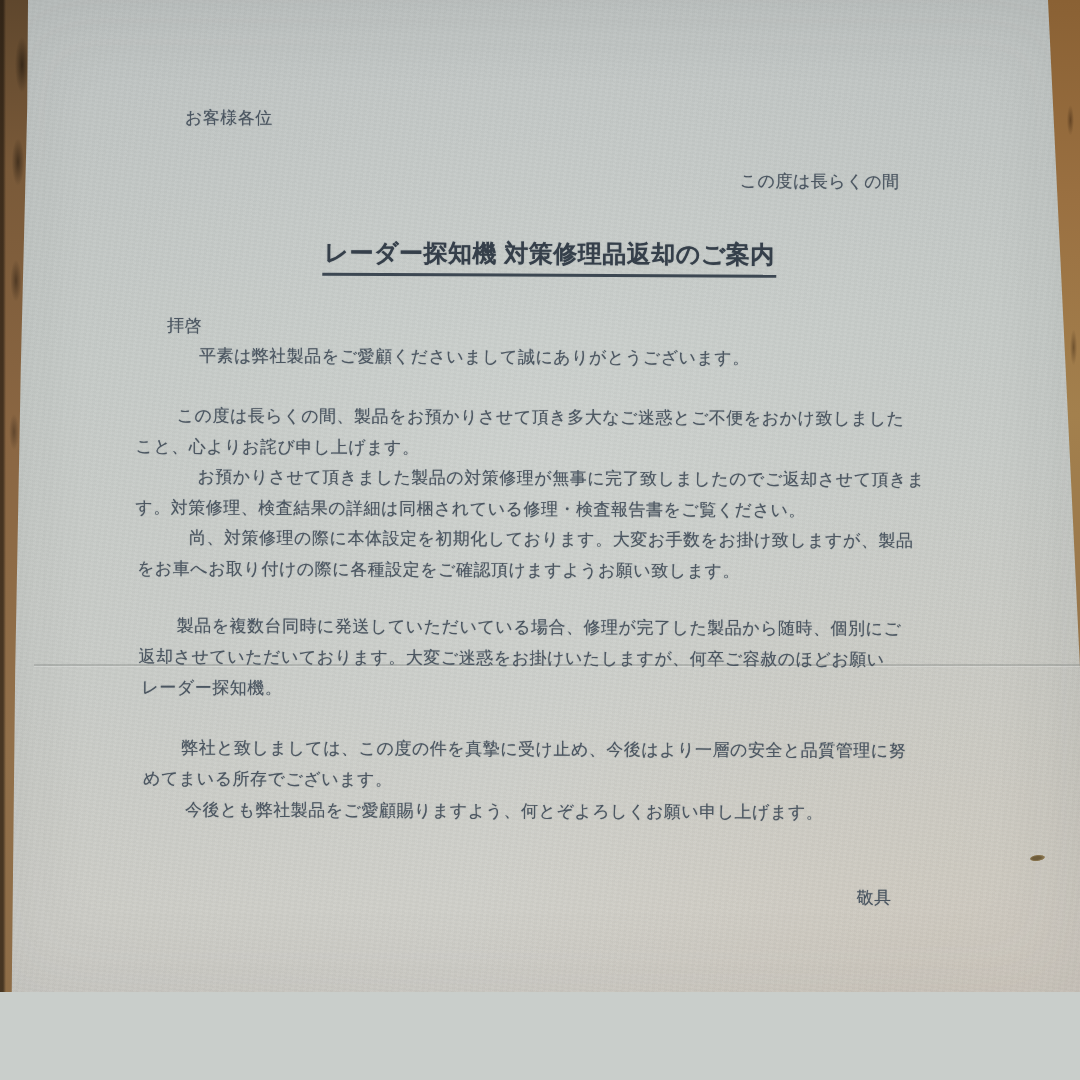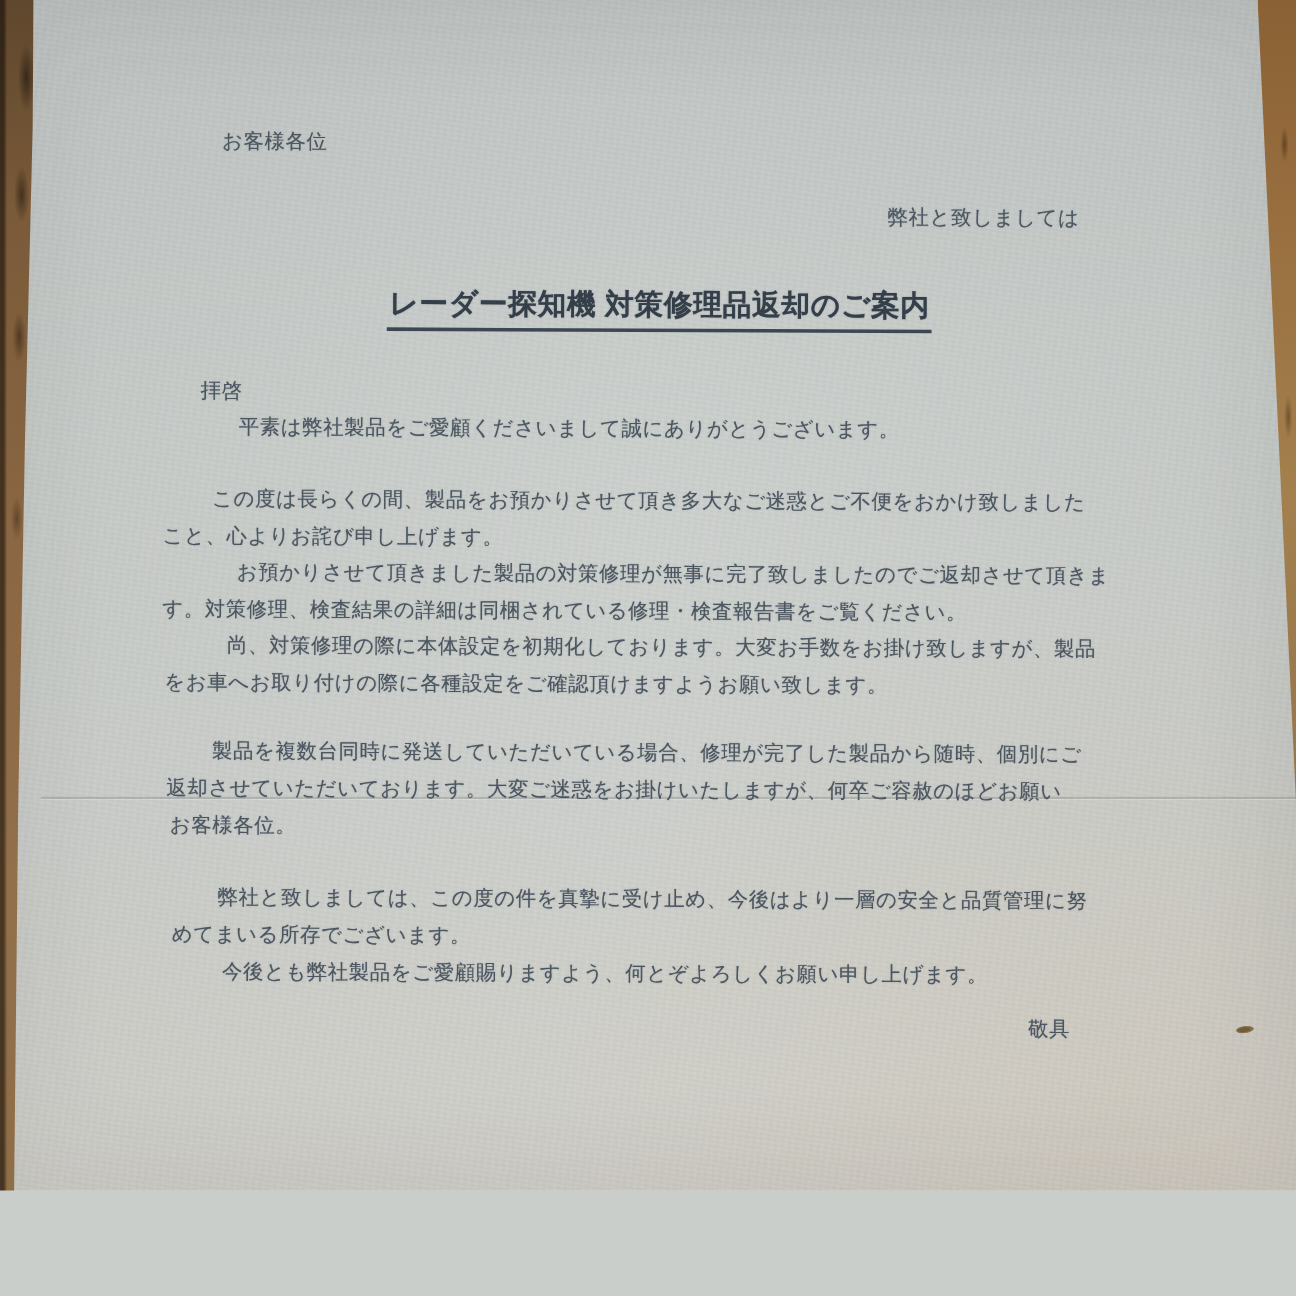--- a/index.html
+++ b/index.html
@@ -85,38 +85,38 @@
 <div class="photo-frame">
   <div class="grain"></div>
 
   <div class="wood-left"></div>
   <div class="wood-right"></div>
   <div class="crease"></div>
   <div class="speck"></div>
 
   <div class="letter">
     <div class="line" style="left:185px; top:107px;">お客様各位</div>
-    <div class="line" style="left:740px; top:168px;">弊社と致しましては</div>
+    <div class="line" style="left:740px; top:168px;">この度は長らくの間</div>
 
     <div class="doc-title">レーダー探知機 対策修理品返却のご案内</div>
 
     <div class="line" style="left:168px; top:315px;">拝啓</div>
 
     <div class="line" style="left:200px; top:345px;">平素は弊社製品をご愛顧くださいまして誠にありがとうございます。</div>
 
     <div class="line" style="left:178px; top:405px;">この度は長らくの間、製品をお預かりさせて頂き多大なご迷惑とご不便をおかけ致しました</div>
     <div class="line" style="left:137px; top:436px;">こと、心よりお詫び申し上げます。</div>
     <div class="line" style="left:199px; top:466px;">お預かりさせて頂きました製品の対策修理が無事に完了致しましたのでご返却させて頂きま</div>
     <div class="line" style="left:137px; top:497px;">す。対策修理、検査結果の詳細は同梱されている修理・検査報告書をご覧ください。</div>
     <div class="line" style="left:191px; top:527px;">尚、対策修理の際に本体設定を初期化しております。大変お手数をお掛け致しますが、製品</div>
     <div class="line" style="left:139px; top:558px;">をお車へお取り付けの際に各種設定をご確認頂けますようお願い致します。</div>
 
     <div class="line" style="left:179px; top:615px;">製品を複数台同時に発送していただいている場合、修理が完了した製品から随時、個別にご</div>
     <div class="line" style="left:141px; top:646px;">返却させていただいております。大変ご迷惑をお掛けいたしますが、何卒ご容赦のほどお願い</div>
-    <div class="line" style="left:144px; top:677px;">お客様各位。</div>
+    <div class="line" style="left:144px; top:677px;">レーダー探知機。</div>
 
     <div class="line" style="left:184px; top:737px;">弊社と致しましては、この度の件を真摯に受け止め、今後はより一層の安全と品質管理に努</div>
     <div class="line" style="left:146px; top:768px;">めてまいる所存でございます。</div>
     <div class="line" style="left:188px; top:799px;">今後とも弊社製品をご愛顧賜りますよう、何とぞよろしくお願い申し上げます。</div>
 
-    <div class="line" style="left:860px; top:844px;">敬具</div>
+    <div class="line" style="left:860px; top:884px;">敬具</div>
   </div>
 </div>
 
 </body></html>

